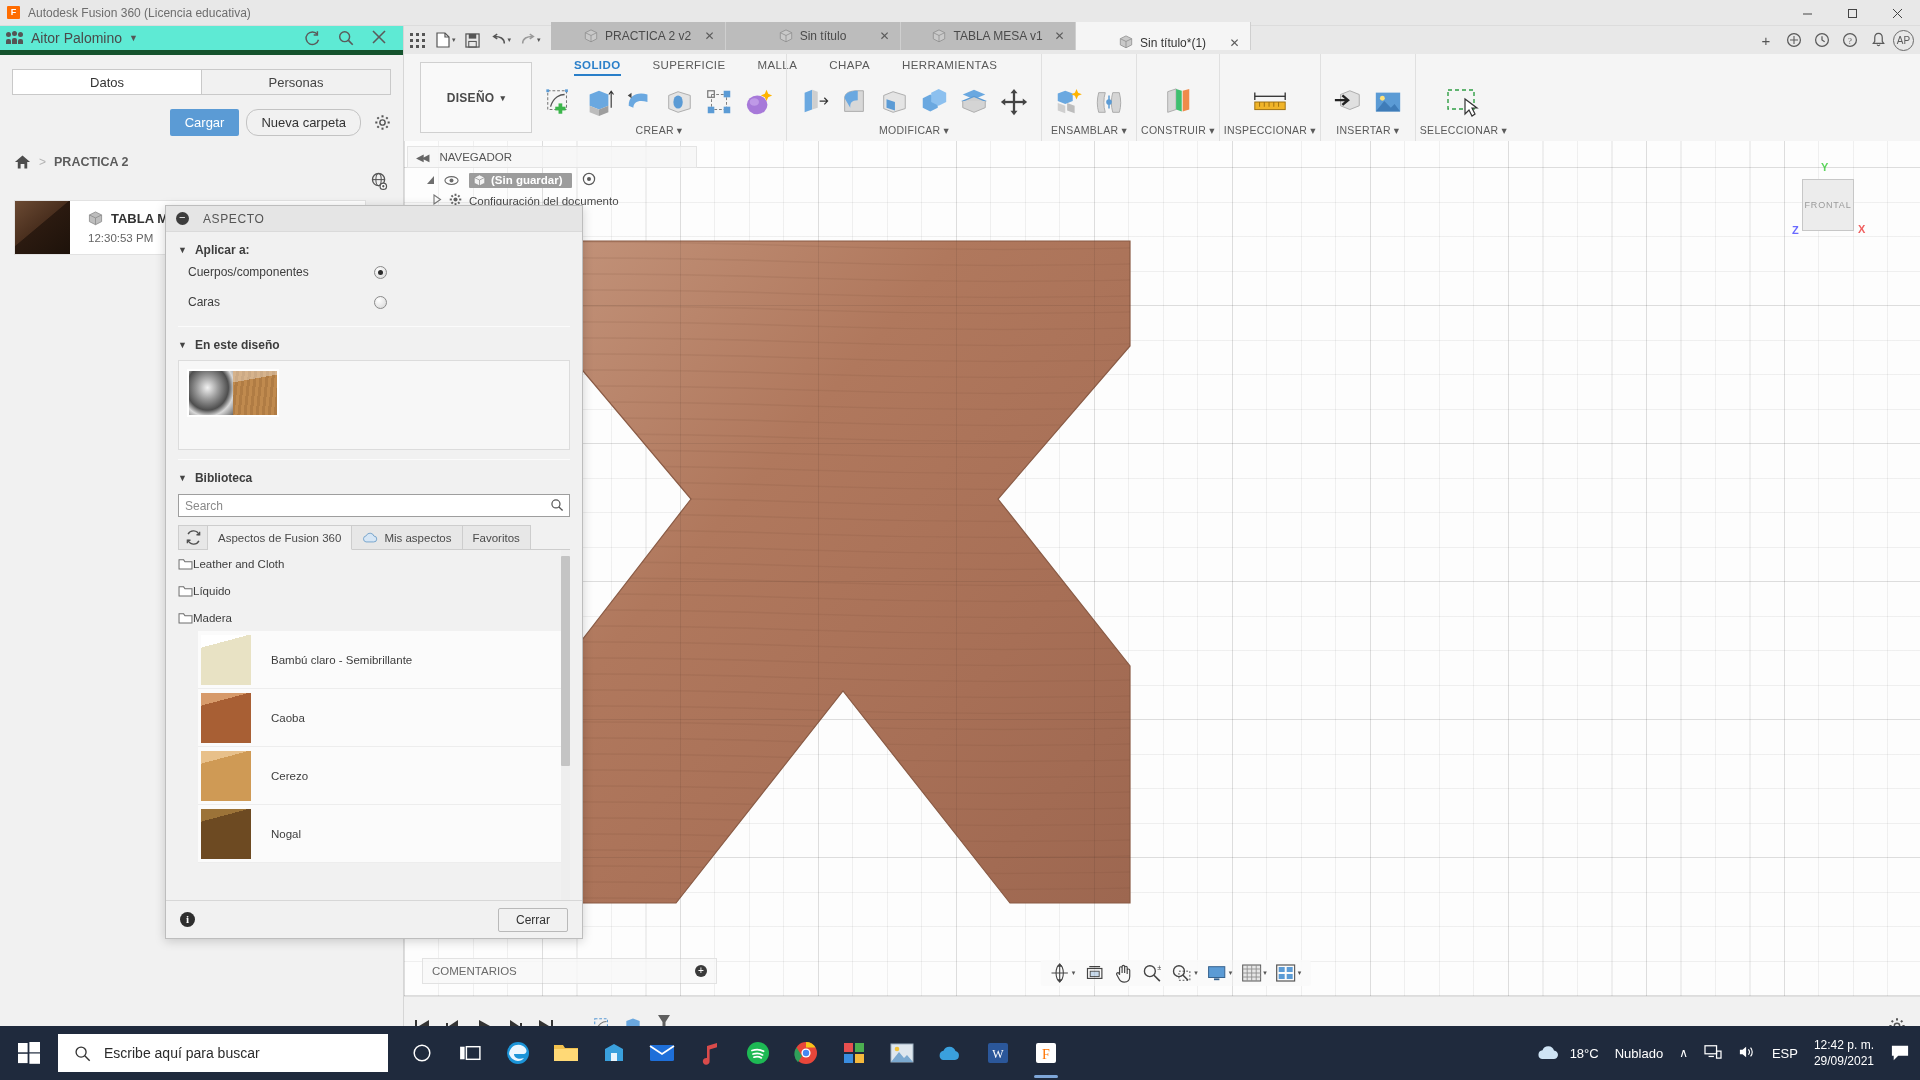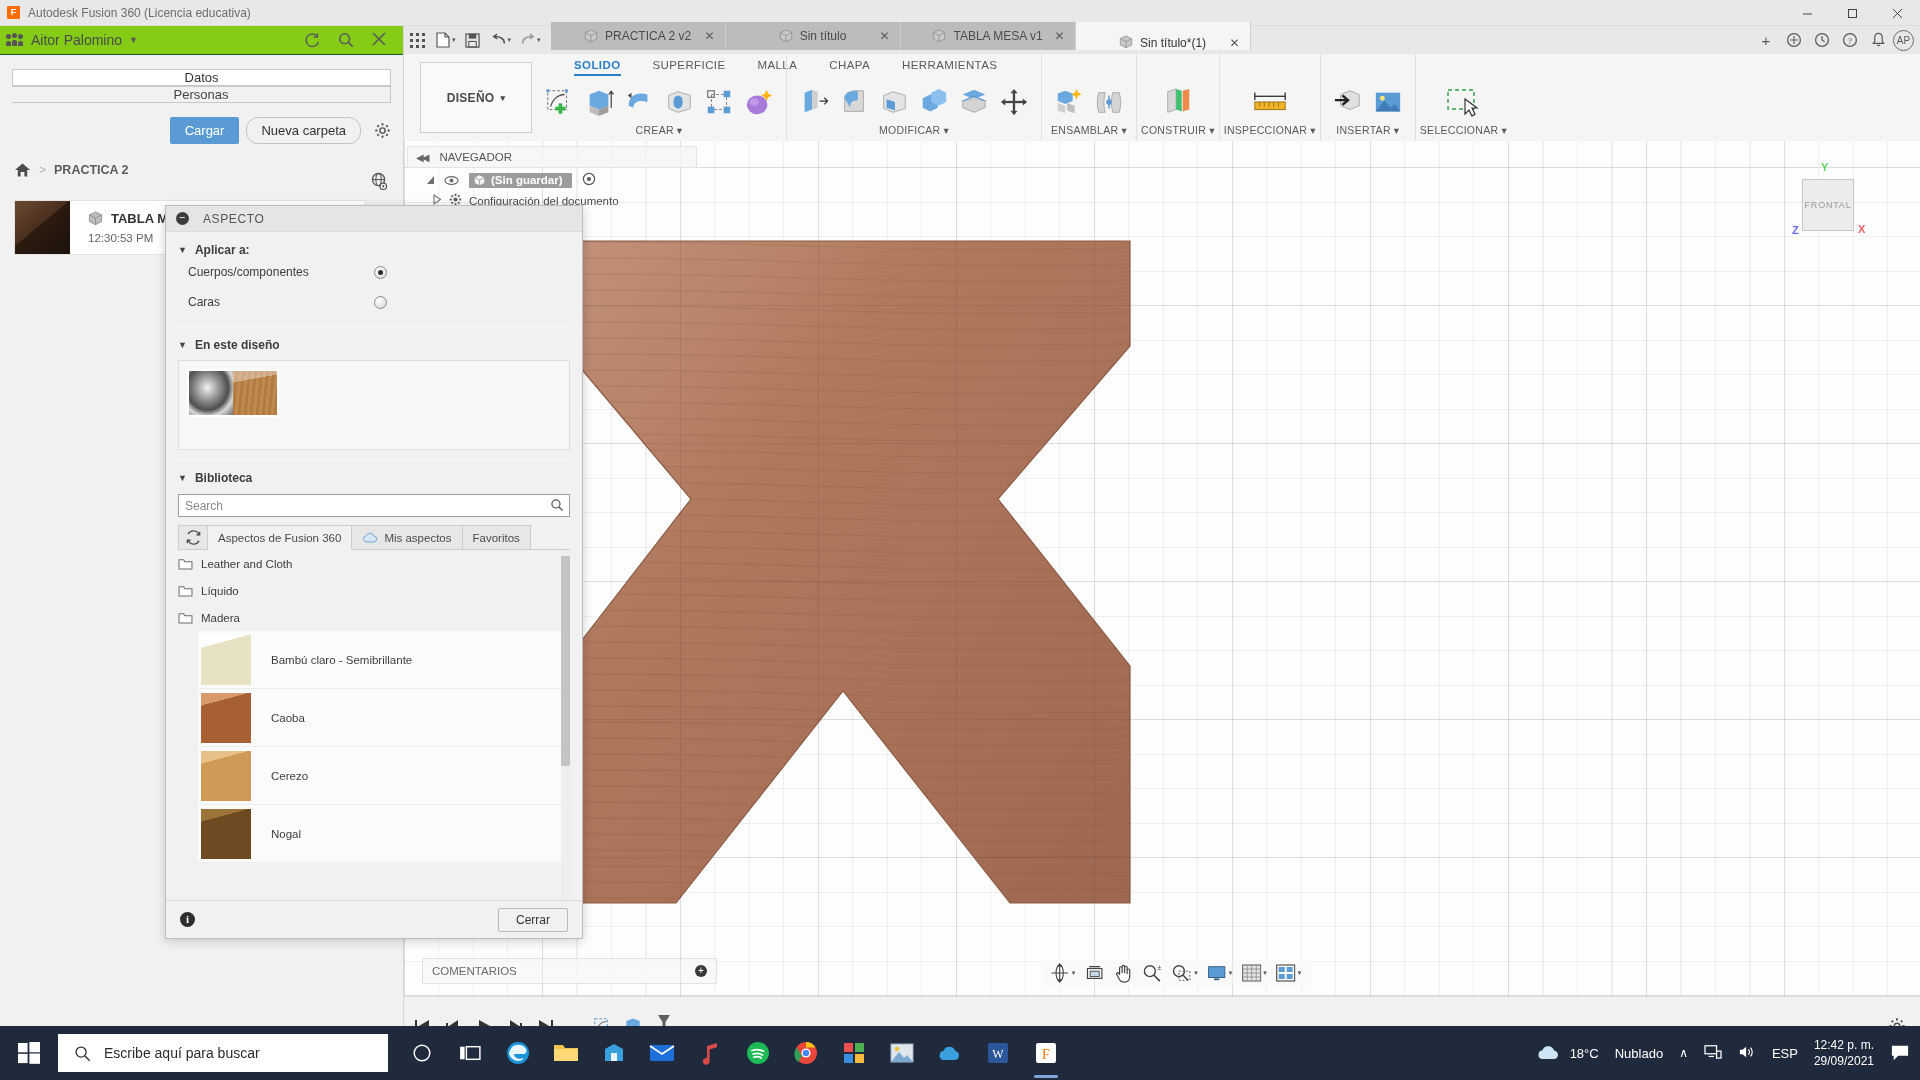--- a/index.html
+++ b/index.html
@@ -29,42 +29,42 @@
     width: 45px; height: 26px; display: flex; align-items: center; justify-content: center;
     font-size: 11px; color: #444;
   }
 
   
   .datapanel {
     position: absolute; left: 0; top: 26px; width: 404px; height: 1028px;
     background: #f1f1f1; border-right: 1px solid #d6d6d6;
   }
   .dp-header {
-    height: 29px; background: #84cc16; display: flex; align-items: center;
-    padding: 0 6px; border-bottom: 1px solid #14532d;
+    height: 29px; background: #5eead4; display: flex; align-items: center;
+    padding: 0 6px; border-bottom: 5px solid #14532d;
   }
   .dp-people-icon { width: 18px; height: 14px; margin-right: 7px; position: relative; }
   .dp-people-icon i {
     position: absolute; width: 5px; height: 5px; background: #555; border-radius: 50%;
   }
   .dp-people-icon i:nth-child(1){ left:0; top:1px }
   .dp-people-icon i:nth-child(2){ left:6px; top:0 }
   .dp-people-icon i:nth-child(3){ left:12px; top:1px }
   .dp-people-icon b {
     position: absolute; bottom: 1px; width: 5px; height: 5px; background: #555;
     border-radius: 2px 2px 0 0;
   }
   .dp-people-icon b:nth-of-type(1){ left:0 }
   .dp-people-icon b:nth-of-type(2){ left:6px; height:6px }
   .dp-people-icon b:nth-of-type(3){ left:12px }
   .dp-user { font-size: 14px; color: #4a4a4a; }
   .dp-caret { margin-left: 7px; font-size: 9px; color: #555; }
   .dp-hdr-right { margin-left: auto; display: flex; align-items: center; gap: 16px; padding-right: 8px; }
   .ic-refresh, .ic-search, .ic-close { width: 18px; height: 18px; color: #5a5a5a; }
-  .dp-tabs { display: flex; margin: 14px 12px 0 12px; flex-direction: column; }
+  .dp-tabs { display: flex; margin: 14px 12px 0 12px; }
   .dp-tab {
     flex: 1; height: 26px; border: 1px solid #c9c9c9; background: #fff;
     font-size: 13px; color: #333; display: flex; align-items: center; justify-content: center;
   }
   .dp-tab.inactive { background: #f1f1f1; border-left: none; color: #444; }
   .dp-actions { display: flex; align-items: center; justify-content: flex-end; margin: 14px 12px 0 0; gap: 7px; }
   .btn-primary {
     background: #5b9bd5; color: #fff; font-size: 13px; border: none;
     padding: 6px 15px; border-radius: 2px; cursor: pointer;
   }
@@ -271,21 +271,21 @@
   }
   .lt.active { background: #f1f1f1; border-bottom: 1px solid #f1f1f1; margin-bottom: -1px; }
   .lt.plain { background: #e7e7e7; }
   .dl-row { display: flex; align-items: center; height: 32px; font-size: 11.5px; color: #3d3d3d; }
   .chk {
     width: 13px; height: 13px; border: 1px solid #7d7d7d; background: #efefef; margin-left: 18px;
     font-size: 11px; line-height: 11px; text-align: center; color: #222;
   }
   .cancel-link { margin-left: auto; font-size: 11.5px; color: #b0b0b0; }
   .lib-list { flex: 1; overflow: hidden; position: relative; background: #f1f1f1; }
-  .folder-row { display: flex; align-items: center; gap: 8px; height: 27px; font-size: 11.5px; color: #3d3d3d; }
+  .folder-row { display: flex; align-items: center; height: 27px; font-size: 11.5px; color: #3d3d3d; }
   .folder-ic { width: 15px; height: 12px; }
   .mat-row { display: flex; align-items: center; height: 58px; background: #fbfbfb; border-bottom: 1px solid #ededed; margin-left: 20px; }
   .mat-thumb { width: 50px; height: 50px; margin-left: 3px; }
   .mat-name { font-size: 11.5px; color: #3d3d3d; margin-left: 20px; }
   .mt-bambu { background: linear-gradient(165deg,#ffffff 0 20%, #e8e2c4 20% 100%), #e8e2c4; }
   .mt-caoba { background: linear-gradient(165deg,#d79a6a 0 20%, #a85f34 20% 100%), #a85f34; }
   .mt-cerezo { background: linear-gradient(165deg,#e8c08a 0 20%, #cf9a55 20% 100%), #cf9a55; }
   .mt-nogal  { background: linear-gradient(165deg,#9c7338 0 20%, #6d4a22 20% 100%), #6d4a22; }
   .scroll-track { position: absolute; right: 0; top: 0; width: 9px; height: 100%; background: #eeeeee; }
   .scroll-thumb { position: absolute; right: 0; top: 6px; width: 9px; height: 210px; background: #c4c4c4; border-radius: 1px; }

